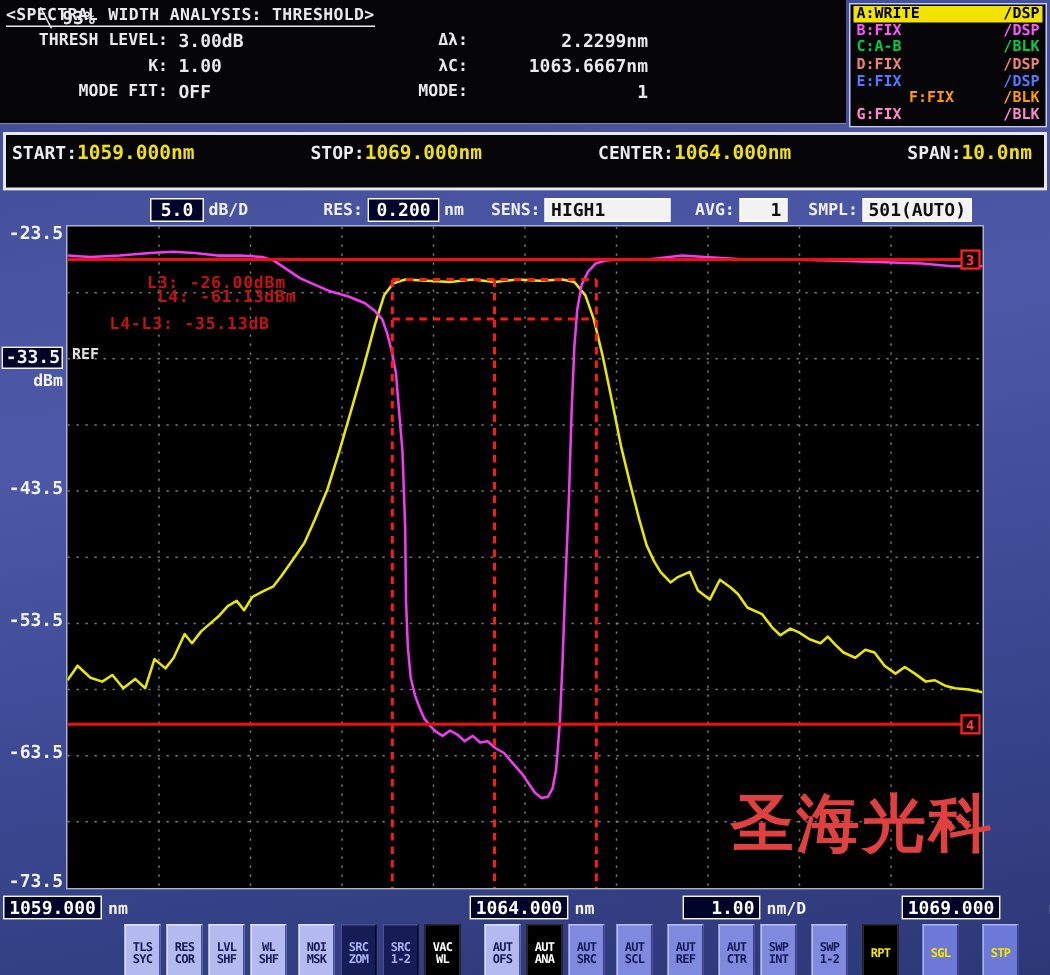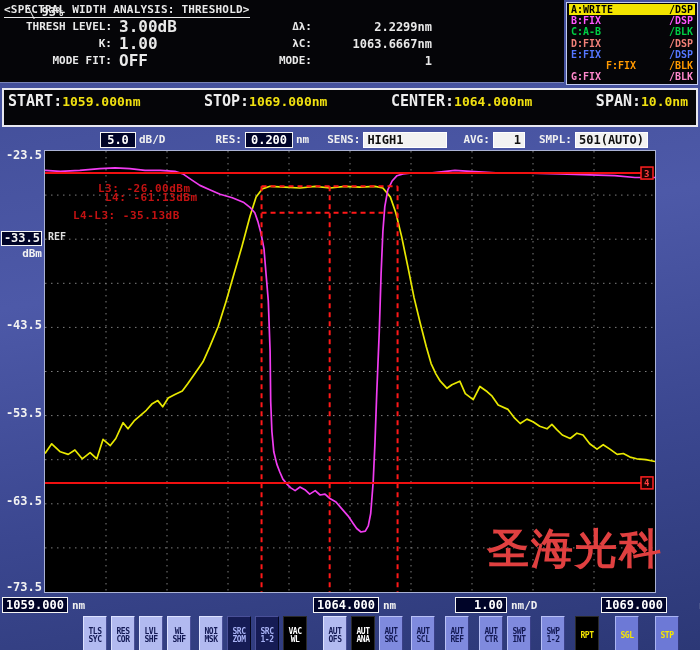--- a/index.html
+++ b/index.html
@@ -6,37 +6,37 @@
   body { width: 700px; height: 650px; font-family: "DejaVu Sans Mono", monospace; overflow: hidden; }
   .screen { position: relative; width: 700px; height: 650px;
     background: linear-gradient(170deg, #3f4b94 0%, #4d59a8 40%, #3b4790 70%, #2c3876 100%); }
 
   
   .analysis-panel { position:absolute; left:0; top:2; width:564px; height:83px; background:#050508;
     border-bottom:1px solid #7a84b8; color:#e9e9e9; font-size:11px; font-weight:bold; padding:3px 0 0 4px; }
   .analysis-title { display:inline-block; border-bottom:1px solid #e9e9e9; padding-bottom:1px; letter-spacing:0.2px; }
   .param-row { display:flex; height:17px; align-items:center; }
   .plab1 { width:108px; text-align:right; }
-  .pval1 { width:140px; text-align:left; padding-left:7px; font-size:16px; }
+  .pval1 { width:140px; text-align:left; padding-left:7px; font-size:12px; }
   .plab2 { width:60px; text-align:right; }
   .pval2 { width:120px; text-align:right; font-size:12px; }
 
   
   .trace-panel { position:absolute; left:566px; top:2px; width:132px; height:83px; background:#050508;
     border:1px solid #c4ccf2; font-size:10px; font-weight:bold; padding:1px 2px; }
   .trow { display:flex; justify-content:space-between; height:11.2px; line-height:11px; padding:0 2px; }
   .trow.hl { background:#f2e400; color:#000; }
 
   
   .meas-panel { position:absolute; left:2px; top:88px; width:696px; height:39px; background:#050508;
     border:2px solid #e8e8f0; color:#ededed; padding:1px 4px; }
   .meas-title { font-size:11px; font-weight:bold; }
   .meas-fields { display:flex; justify-content:space-between; align-items:baseline; padding-right:4px; }
   .mf { white-space:nowrap; }
-  .mf .lab { font-size:15px; font-weight:bold;margin-top:31px; }
+  .mf .lab { font-size:12px; font-weight:bold;margin-top:31px; }
   .mf .val { font-size:13px; font-weight:bold; color:#f0e010; }
 
   
   .settings-row { position:absolute; left:0; top:129px; width:700px; height:21px; display:flex;
     align-items:center; color:#f0f0f0; font-size:11px; font-weight:bold; }
   .box-dark { background:#000428; border:1px solid #f5f5f5; color:#fff; padding:0 3px; font-size:12px; }
   .box-light { background:#f2f2f2; border:1px solid #fff; color:#101010; padding:0 3px; font-size:12px; }
   .settings-row .lbl { margin:0 3px 0 14px; }
   .settings-row .unit { margin-left:3px; }
 

